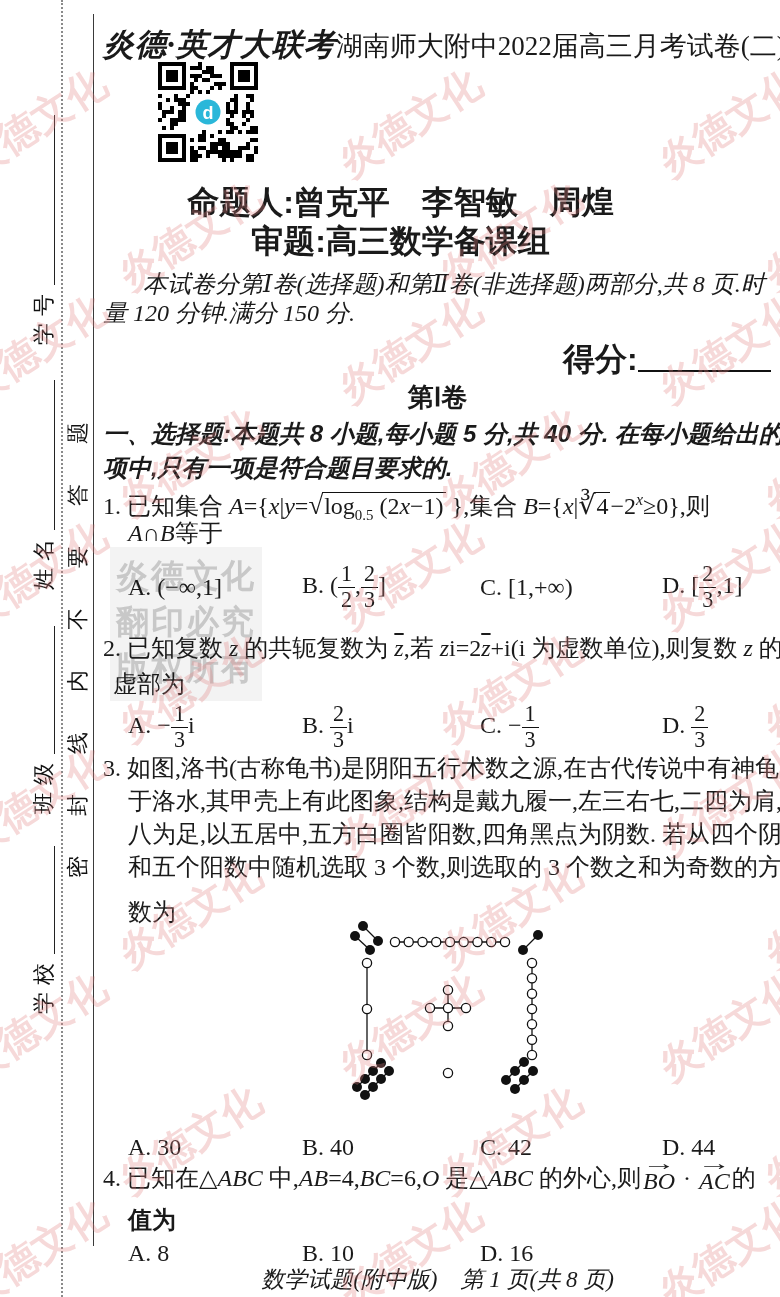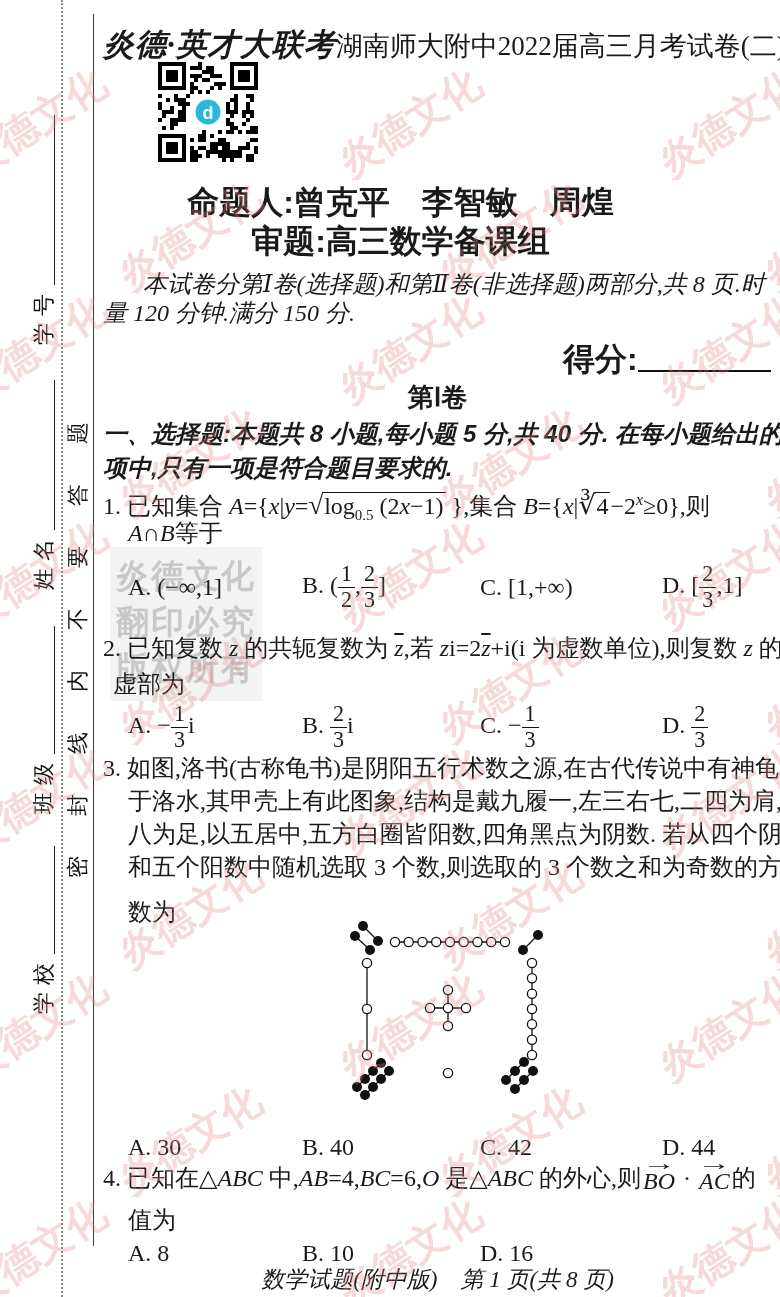--- a/index.html
+++ b/index.html
@@ -382,21 +382,21 @@
     </svg>
 
     <div class="opts short" style="top:1132px;">
       <span>A. 30</span>
       <span>B. 40</span>
       <span>C. 42</span>
       <span>D. 44</span>
     </div>
 
     <div class="abs qline" style="left:8px;top:1158px;">4. 已知在△<i>ABC</i> 中,<i>AB</i>=4,<i>BC</i>=6,<i>O</i> 是△<i>ABC</i> 的外心,则<span class="vec"><span class="a">→</span><span class="b"><i>BO</i></span></span> · <span class="vec"><span class="a">→</span><span class="b"><i>AC</i></span></span>的</div>
-    <div class="abs qline" style="left:33px;top:1204px;">值为</div>
+    <div class="abs qline" style="left:33px;top:1204px;font-weight:bold;">值为</div>
     <div class="opts short" style="top:1238px;">
       <span>A. 8</span>
       <span>B. 10</span>
       <span>D. 16</span>
     </div>
 
     <div class="footer">数学试题(附中版)　第 1 页(共 8 页)</div>
   </div>
 
   <div id="wm">

